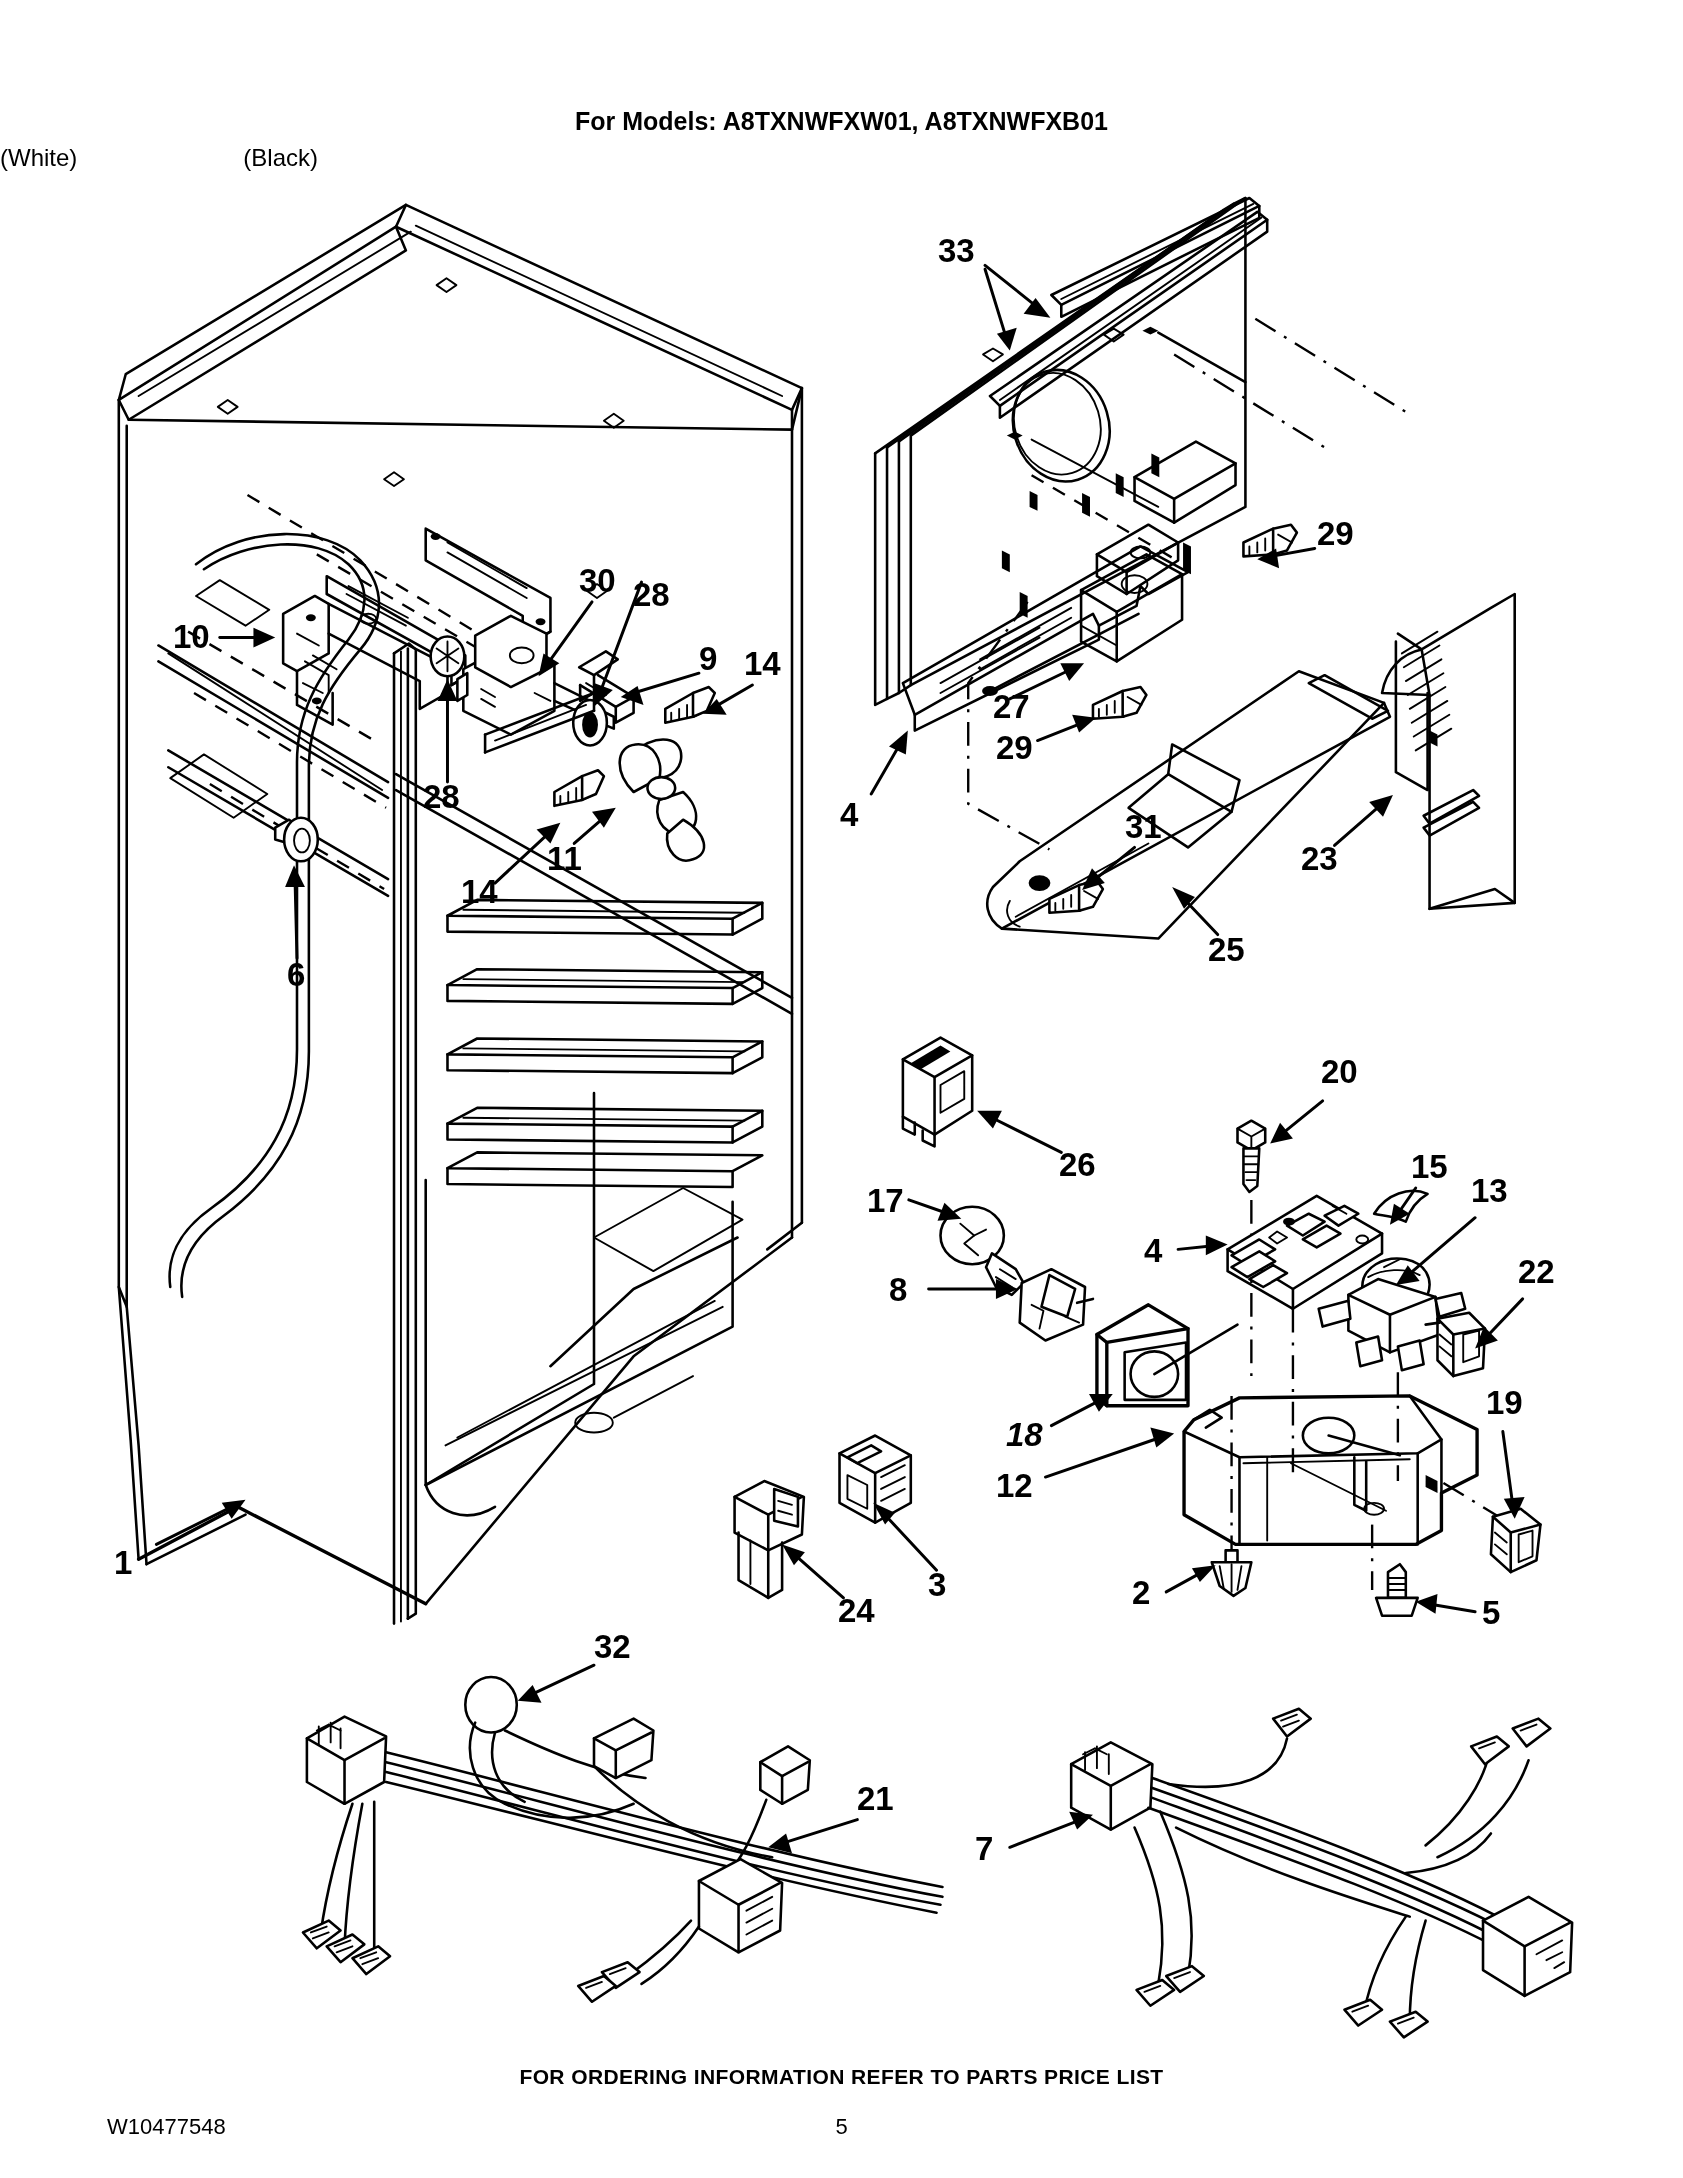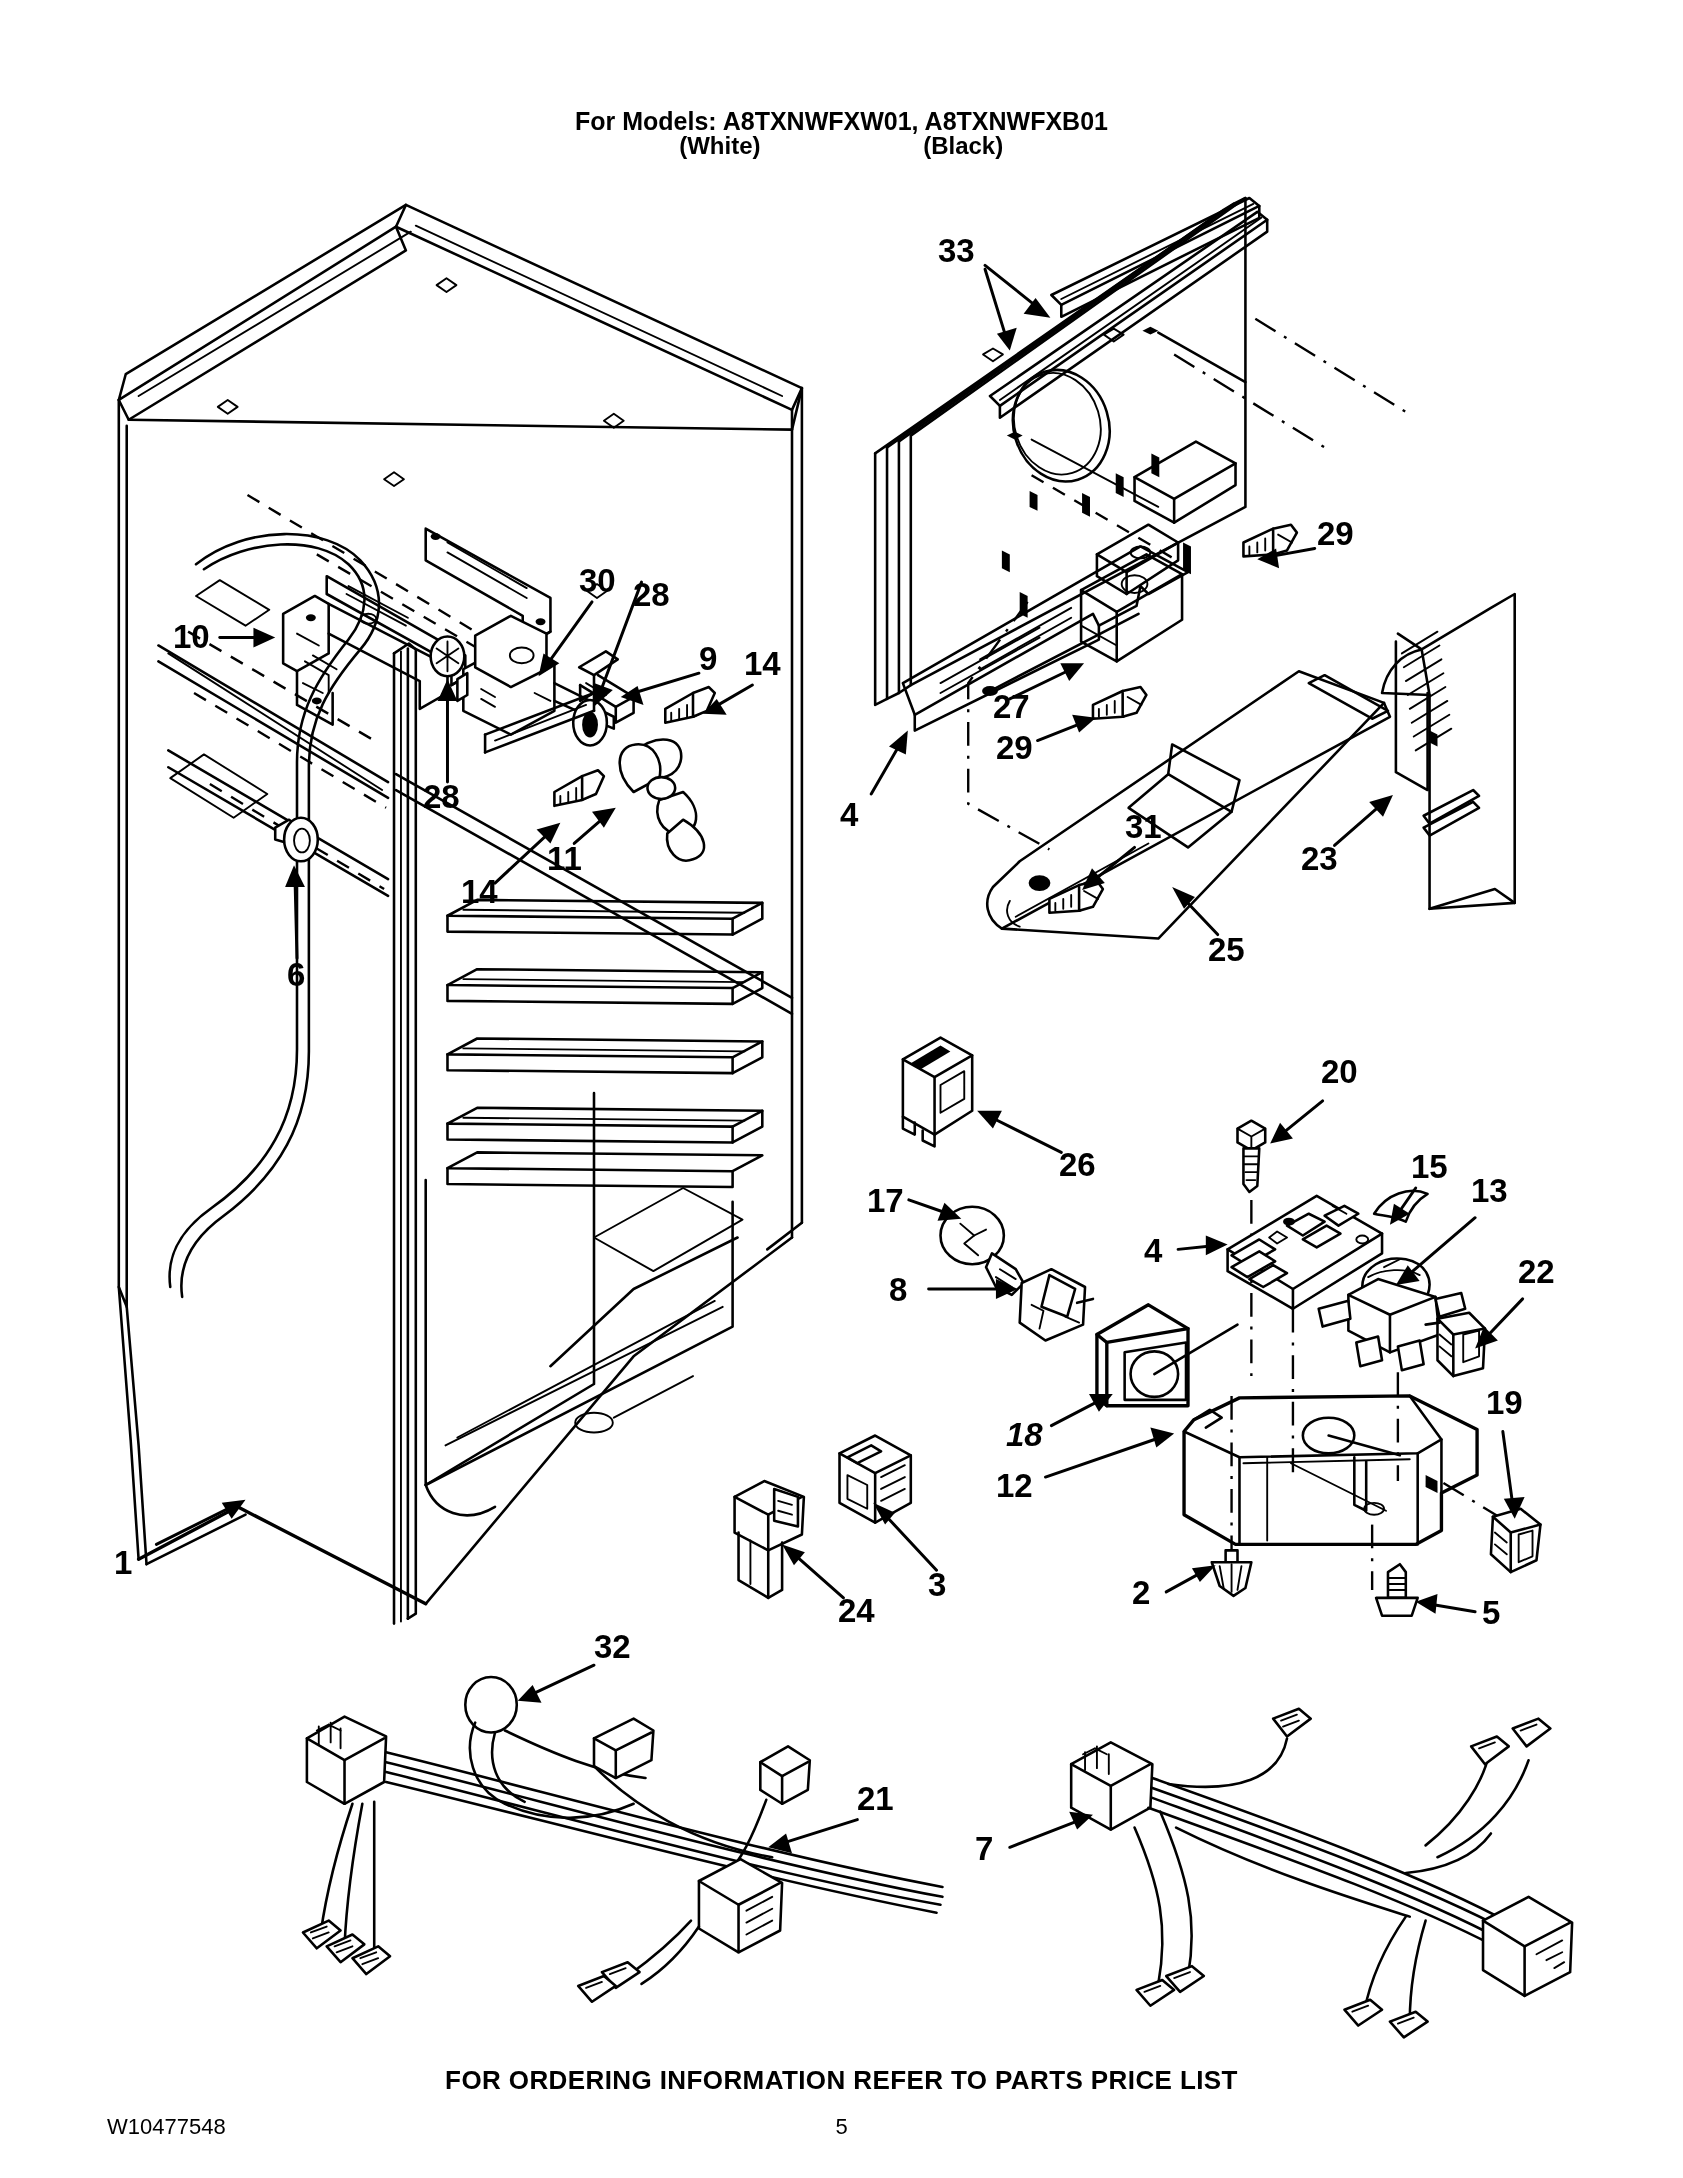--- a/index.html
+++ b/index.html
@@ -6,29 +6,29 @@
   html,body{margin:0;padding:0;background:#ffffff;}
   body{width:1683px;height:2178px;position:relative;overflow:hidden;
        font-family:"Liberation Sans", sans-serif;color:#000;}
   .page{position:absolute;inset:0;}
 
   
   .title{position:absolute;left:0;right:0;top:50px;text-align:center;
          font-size:48px;font-weight:bold;letter-spacing:1px;}
   .models{position:absolute;left:0;right:0;top:107px;text-align:center;
           font-size:25px;font-weight:bold;}
-  .colorrow{position:absolute;left:0;right:0;top:132px;text-align:center;
-            font-size:24px;font-weight:bold;}
+  .colorrow{position:absolute;left:0;right:0;top:144px;text-align:left;
+            font-size:24px;font-weight:normal;}
   .colorrow span{display:inline-block;}
   .cw{width:139px;}
   .cgap{width:91px;}
   .cb{width:139px;}
 
   .footer-note{position:absolute;left:0;right:0;top:2065px;text-align:center;
-               font-size:26px;font-weight:bold;letter-spacing:0.4px;}
+               font-size:21px;font-weight:bold;letter-spacing:0.4px;}
   .doc-no{position:absolute;left:107px;top:2114px;font-size:22px;}
   .page-no{position:absolute;left:0;right:0;top:2114px;text-align:center;font-size:22px;}
 
   
   .cal{position:absolute;font-size:33px;font-weight:bold;line-height:1;
        font-family:"Liberation Sans", sans-serif;}
 
   
   svg.art{position:absolute;left:0;top:0;width:1683px;height:2178px;}
   .ln{fill:none;stroke:#000;stroke-width:2.6;stroke-linejoin:round;stroke-linecap:round;}

